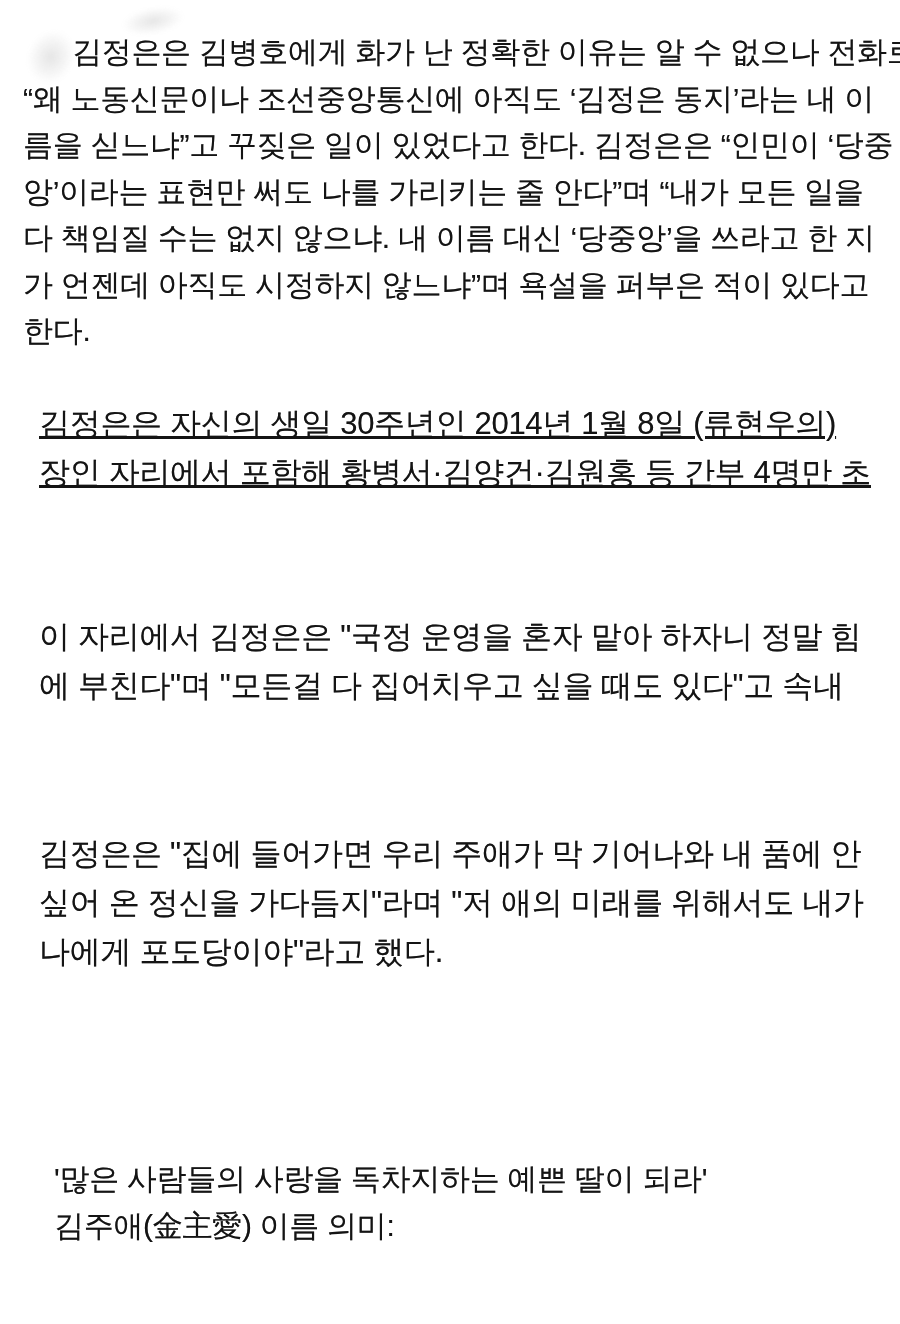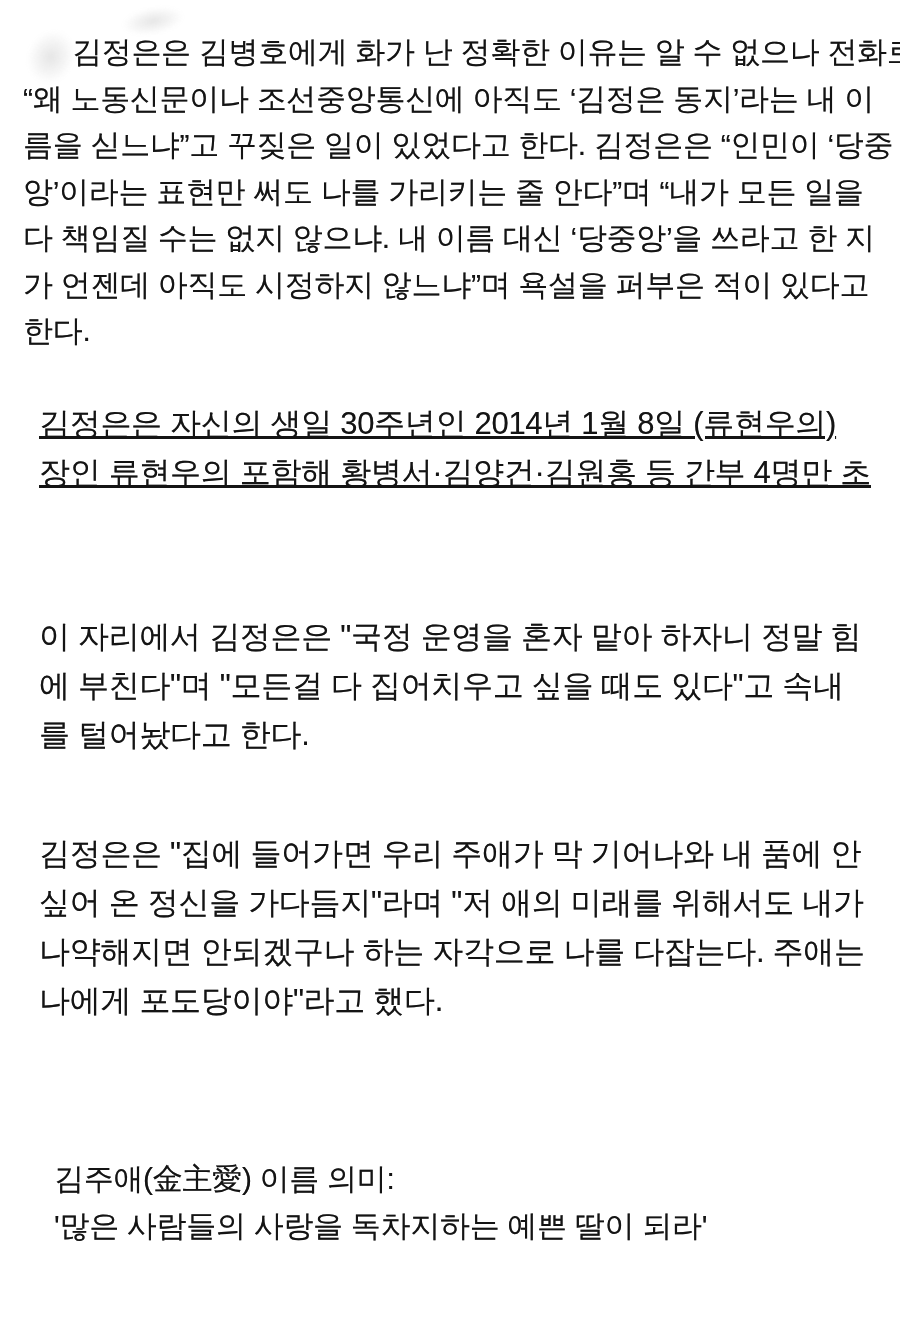--- a/index.html
+++ b/index.html
@@ -54,34 +54,32 @@
     <div class="line">“왜 노동신문이나 조선중앙통신에 아직도 ‘김정은 동지’라는 내 이</div>
     <div class="line">름을 싣느냐”고 꾸짖은 일이 있었다고 한다. 김정은은 “인민이 ‘당중</div>
     <div class="line">앙’이라는 표현만 써도 나를 가리키는 줄 안다”며 “내가 모든 일을</div>
     <div class="line">다 책임질 수는 없지 않으냐. 내 이름 대신 ‘당중앙’을 쓰라고 한 지</div>
     <div class="line">가 언젠데 아직도 시정하지 않느냐”며 욕설을 퍼부은 적이 있다고</div>
     <div class="line">한다.</div>
   </div>
 
   <div class="para p2">
     <div class="line">김정은은 자신의 생일 30주년인 2014년 1월 8일 (류현우의)</div>
-    <div class="line">장인 류현우의 포함해 황병서·김양건·김원홍 등 간부 4명만 초</div>
+    <div class="line">장인 자리에서 포함해 황병서·김양건·김원홍 등 간부 4명만 초</div>
   </div>
 
   <div class="para p3">
     <div class="line">이 자리에서 김정은은 "국정 운영을 혼자 맡아 하자니 정말 힘</div>
     <div class="line">에 부친다"며 "모든걸 다 집어치우고 싶을 때도 있다"고 속내</div>
-    <div class="line">를 털어놨다고 한다.</div>
   </div>
 
   <div class="para p4">
     <div class="line">김정은은 "집에 들어가면 우리 주애가 막 기어나와 내 품에 안</div>
     <div class="line">싶어 온 정신을 가다듬지"라며 "저 애의 미래를 위해서도 내가</div>
-    <div class="line">나약해지면 안되겠구나 하는 자각으로 나를 다잡는다. 주애는</div>
     <div class="line">나에게 포도당이야"라고 했다.</div>
   </div>
 
   <div class="para fn">
+    <div class="line">'많은 사람들의 사랑을 독차지하는 예쁜 딸이 되라'</div>
     <div class="line">김주애(金主愛) 이름 의미:</div>
-    <div class="line">'많은 사람들의 사랑을 독차지하는 예쁜 딸이 되라'</div>
   </div>
 
 </div>
 
 </body></html>

